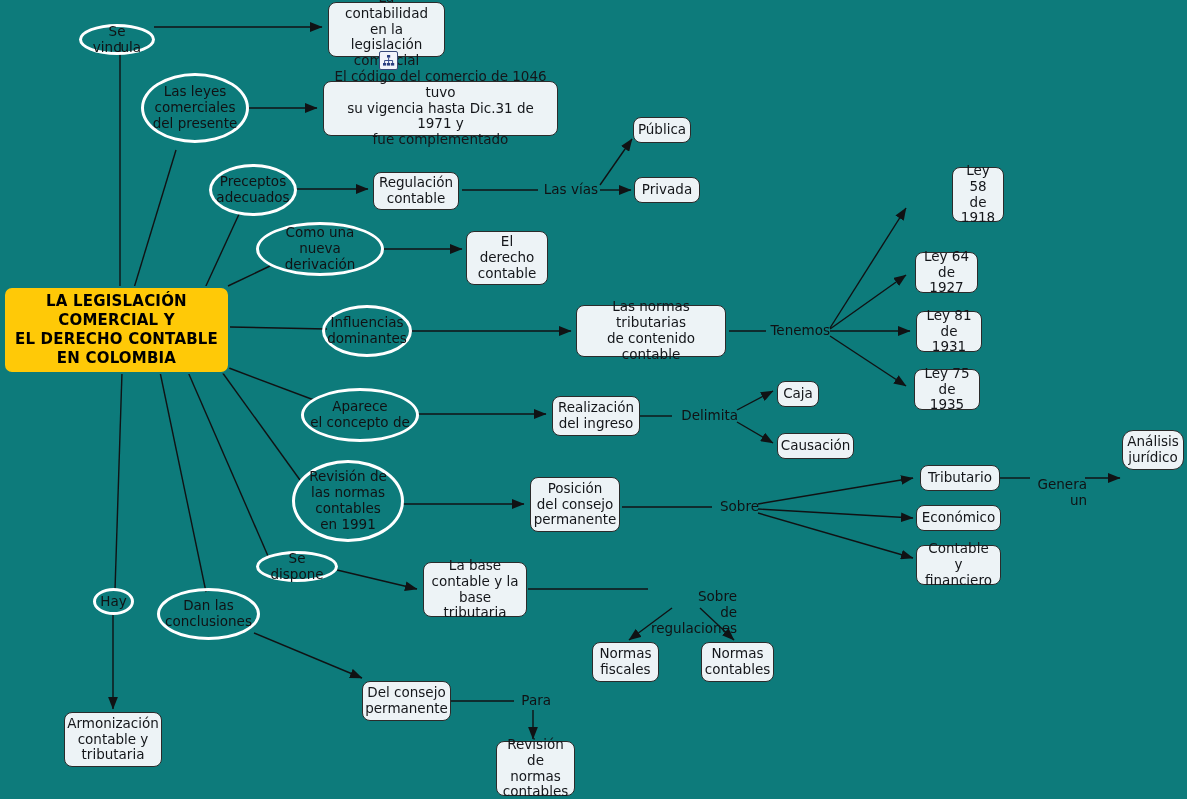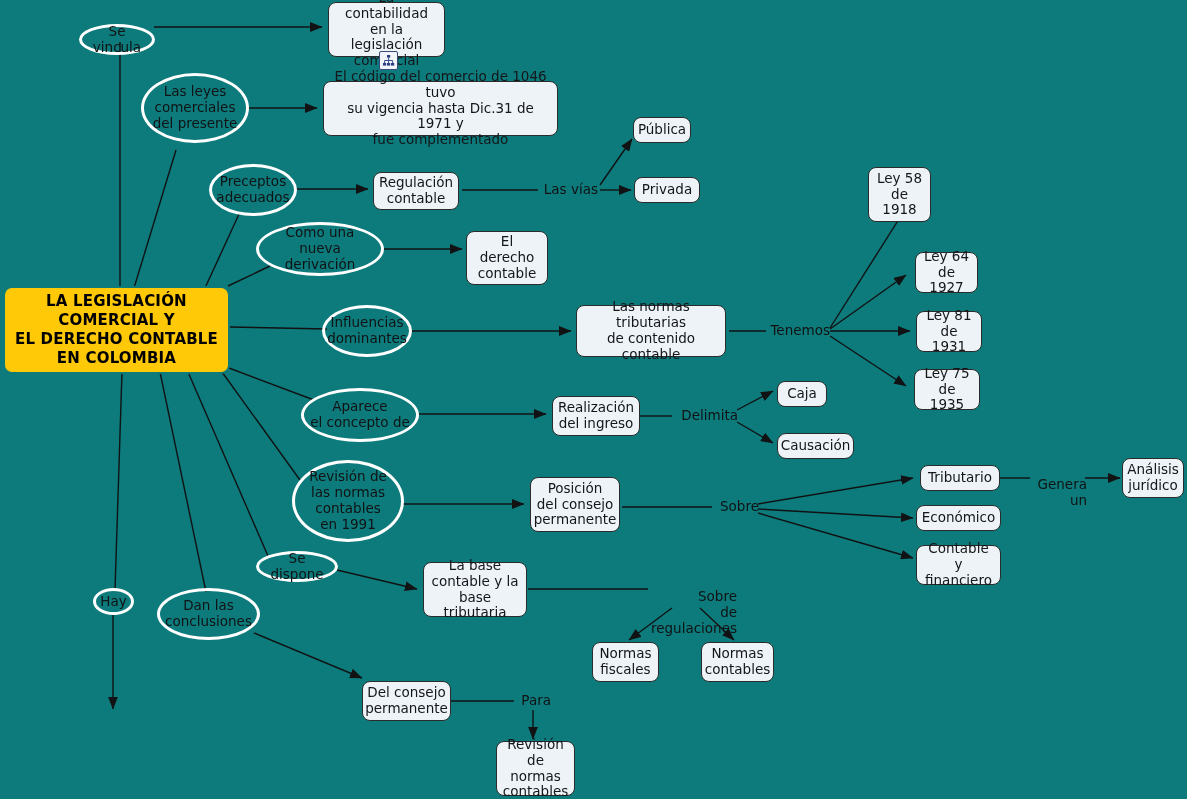--- a/index.html
+++ b/index.html
@@ -250,21 +250,21 @@
     <span>El derecho
 contable</span>
   </div>
 
   <div class="node box" style="left:576px;top:305px;width:150px;height:52px;white-space:pre-line;">
     <span>Las normas
 tributarias
 de contenido contable</span>
   </div>
 
-  <div class="node box" style="left:868px;top:167px;width:63px;height:55px;white-space:pre-line;">
+  <div class="node box" style="left:952px;top:167px;width:52px;height:55px;white-space:pre-line;">
     <span>Ley 58
 de 1918</span>
   </div>
 
   <div class="node box" style="left:915px;top:252px;width:63px;height:41px;white-space:pre-line;">
     <span>Ley 64
 de 1927</span>
   </div>
 
   <div class="node box" style="left:916px;top:311px;width:66px;height:41px;white-space:pre-line;">
@@ -275,25 +275,25 @@
   <div class="node box" style="left:914px;top:369px;width:66px;height:41px;white-space:pre-line;">
     <span>Ley 75
 de 1935</span>
   </div>
 
   <div class="node box" style="left:552px;top:396px;width:88px;height:40px;white-space:pre-line;">
     <span>Realización
 del ingreso</span>
   </div>
 
-  <div class="node box" style="left:777px;top:381px;width:50px;height:26px;">
+  <div class="node box" style="left:777px;top:381px;width:42px;height:26px;">
     <span>Caja</span>
   </div>
 
-  <div class="node box" style="left:777px;top:433px;width:77px;height:26px;border-radius:9px;">
+  <div class="node box" style="left:777px;top:433px;width:77px;height:26px;">
     <span>Causación</span>
   </div>
 
   <div class="node box" style="left:530px;top:477px;width:90px;height:55px;white-space:pre-line;">
     <span>Posición
 del consejo
 permanente</span>
   </div>
 
   <div class="node box" style="left:920px;top:465px;width:80px;height:26px;">
@@ -302,41 +302,46 @@
 
   <div class="node box" style="left:916px;top:505px;width:85px;height:26px;">
     <span>Económico</span>
   </div>
 
   <div class="node box" style="left:916px;top:545px;width:85px;height:40px;white-space:pre-line;">
     <span>Contable y
 financiero</span>
   </div>
 
-  <div class="node box" style="left:1122px;top:458px;width:62px;height:40px;white-space:pre-line;">
+  <div class="node box" style="left:1122px;top:430px;width:62px;height:40px;white-space:pre-line;border-radius:11px;">
     <span>Análisis
 jurídico</span>
   </div>
 
   <div class="node box" style="left:423px;top:562px;width:104px;height:55px;white-space:pre-line;">
     <span>La base
 contable y la
 base tributaria</span>
   </div>
 
   <div class="node box" style="left:592px;top:642px;width:67px;height:40px;white-space:pre-line;">
     <span>Normas
 fiscales</span>
   </div>
 
   <div class="node box" style="left:701px;top:642px;width:73px;height:40px;white-space:pre-line;">
     <span>Normas
 contables</span>
   </div>
 
+  <div class="node box" style="left:64px;top:712px;width:98px;height:55px;white-space:pre-line;">
+    <span>Armonización
+contable y
+tributaria</span>
+  </div>
 
   <div class="node box" style="left:362px;top:681px;width:89px;height:40px;white-space:pre-line;">
     <span>Del consejo
 permanente</span>
   </div>
 
   <div class="node box" style="left:496px;top:741px;width:79px;height:55px;white-space:pre-line;">
     <span>Revisión
 de normas
 contables</span>

